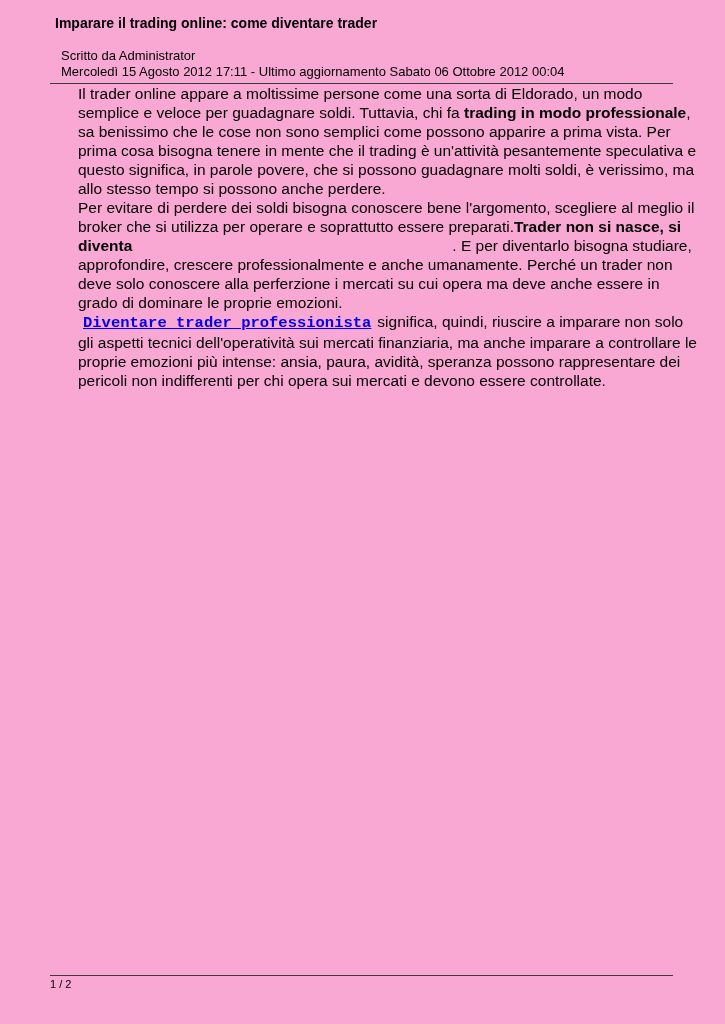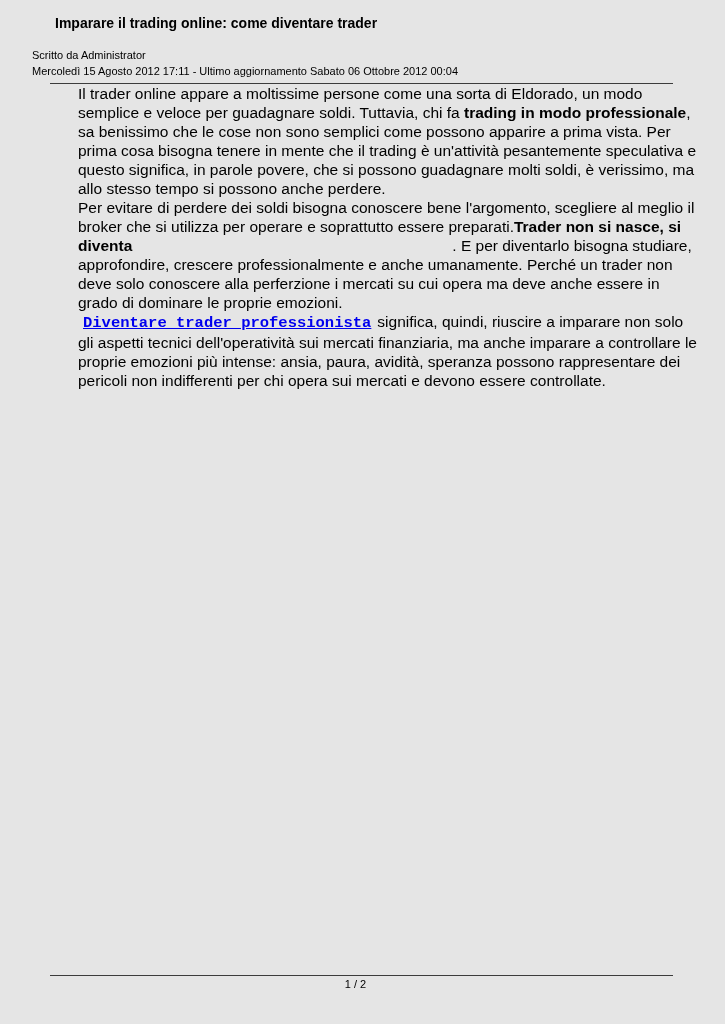--- a/index.html
+++ b/index.html
@@ -1,34 +1,34 @@
 <!DOCTYPE html>
 <html lang="it"><head>
 <meta charset="utf-8">
 <style>
   html, body { margin:0; padding:0; background:#ffffff; }
   .page {
     position: relative;
     width: 725px;
     height: 1024px;
-    background: #e5e5e5;
+    background: #f9a8d4;
     color: #000000;
     font-family: "Liberation Sans", sans-serif;
     overflow: hidden;
   }
   .article-title {
     margin: 0;
     padding: 15px 50px 0 55px;
     font-size: 14px;
     line-height: 16px;
     font-weight: 700;
   }
   .byline-block {
-    padding: 17px 50px 0 32px;
-    font-size: 11px;
+    padding: 17px 50px 0 61px;
+    font-size: 13px;
     line-height: 15.5px;
     font-weight: 400;
   }
   .rule {
     margin: 4px 0 0 50px;
     width: 623px;
     height: 0;
     border-top: 1px solid #3c3c3c;
   }
   .content {
@@ -52,21 +52,21 @@
   }
   .after-link { margin-left: 6px; text-align: right; }
   .page-footer {
     position: absolute;
     left: 50px;
     top: 975px;
     width: 623px;
     border-top: 1px solid #3c3c3c;
   }
   .page-num {
-    text-align: center;
+    text-align: left;
     font-size: 11px;
     line-height: 13px;
     padding: 2px 12px 0 0;
   }
   b { font-weight: 700; }
 </style>
 </head>
 <body>
 
 <div class="page">

